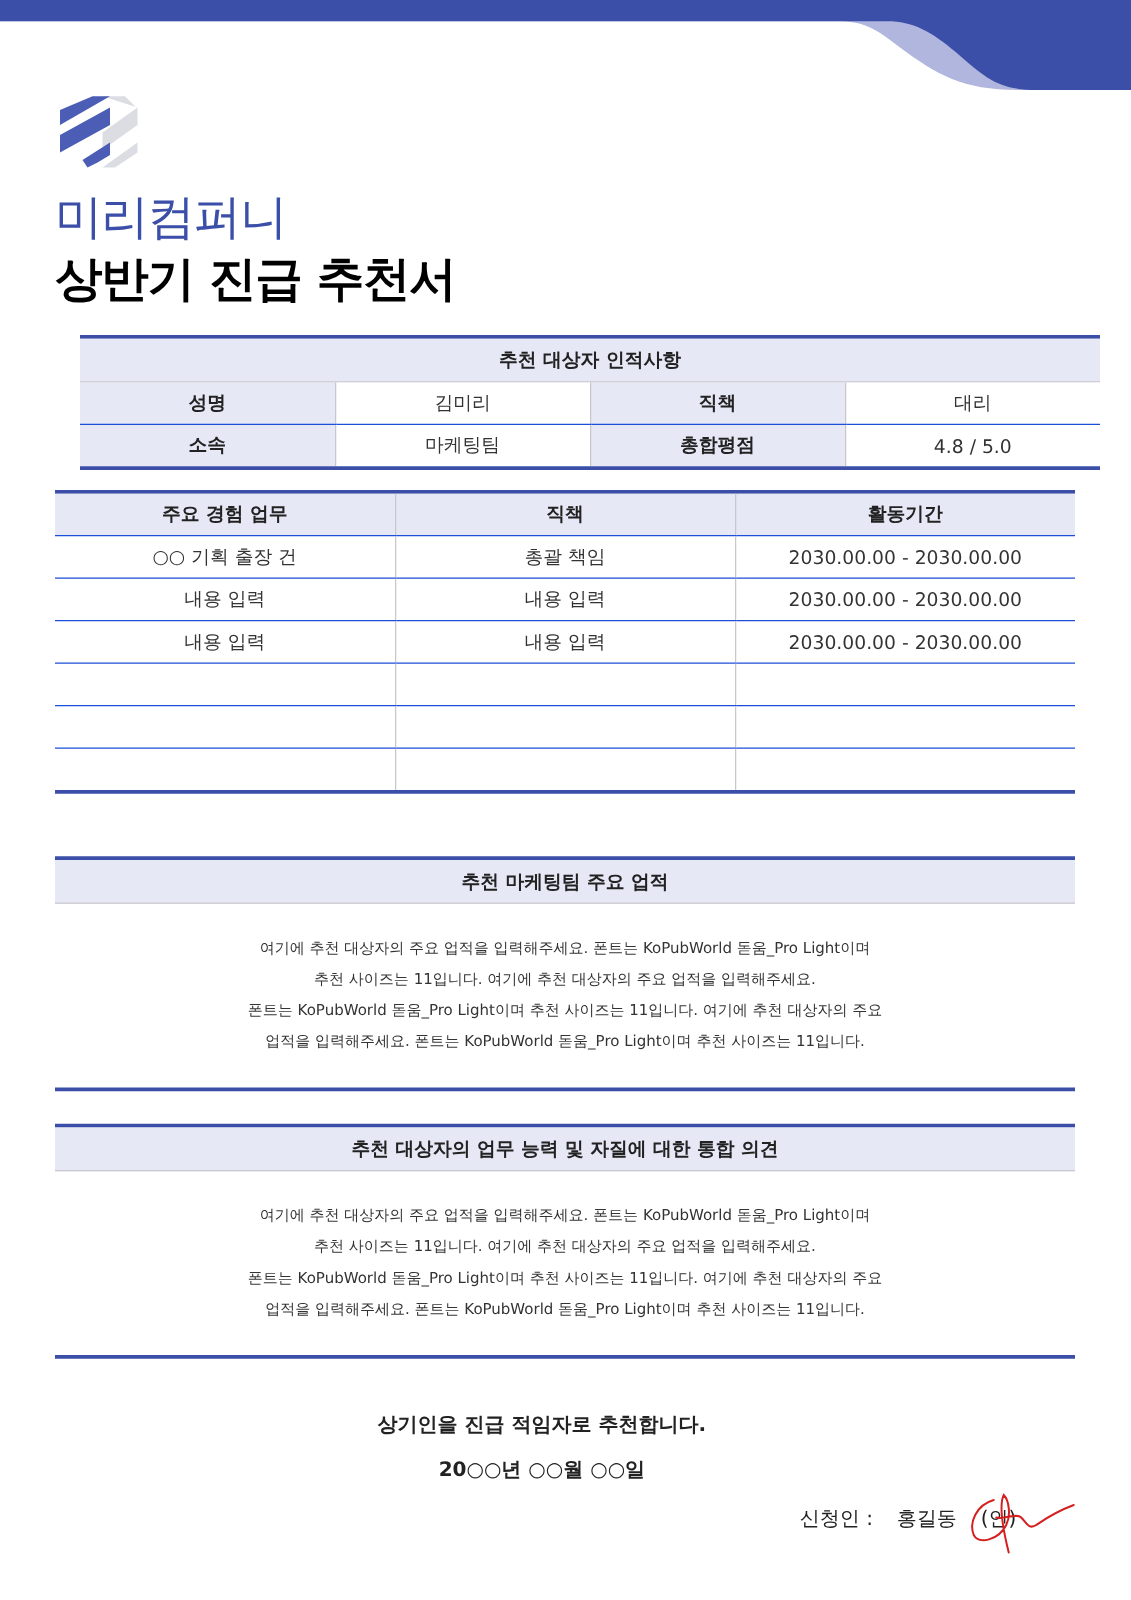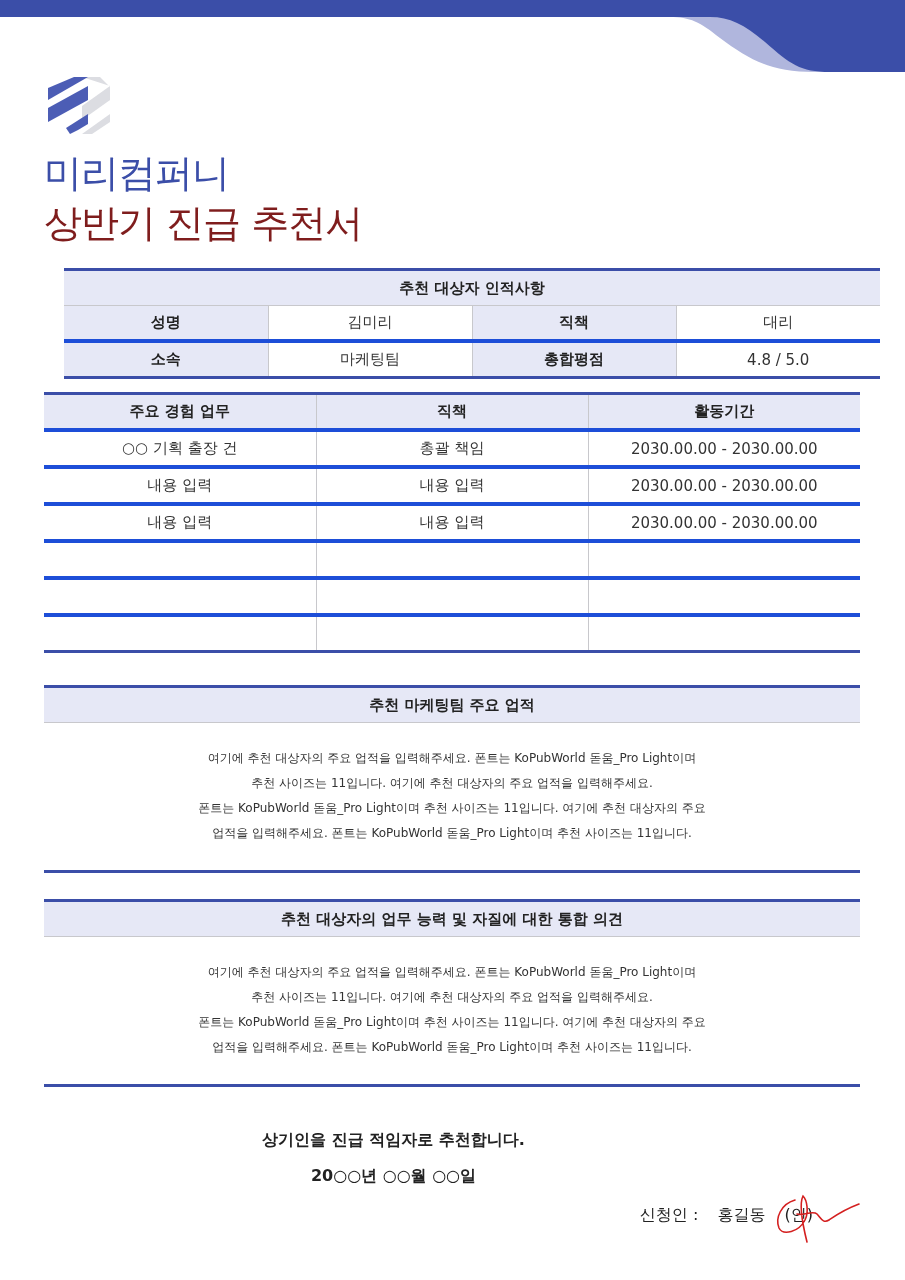--- a/index.html
+++ b/index.html
@@ -4,34 +4,34 @@
   <style>
     html, body { margin: 0; padding: 0; }
     body {
       width: 905px; height: 1280px; position: relative; overflow: hidden;
       background: #ffffff; color: #222;
       font-family: "DejaVu Sans", "Liberation Sans", sans-serif;
     }
     .topbar { position: absolute; left: 0; top: 0; width: 905px; height: 72px; }
     .logo { position: absolute; left: 44px; top: 72px; width: 70px; height: 66px; }
     .company { position: absolute; left: 44px; top: 148px; font-size: 38px; font-weight: normal; color: #3b4ea8; letter-spacing: -1px; }
-    .subtitle { position: absolute; left: 44px; top: 198px; font-size: 38px; font-weight: normal; color: #7f1d1d; letter-spacing: -1px; }
+    .subtitle { position: absolute; left: 44px; top: 198px; font-size: 38px; font-weight: bold; color: #000000; letter-spacing: -1px; }
 
     .section { position: absolute; left: 44px; width: 816px; }
     .rule { height: 3px; background: #3b4ea8; }
     .hdr { background: #e6e8f6; text-align: center; font-weight: bold; font-size: 15px; height: 34px; line-height: 34px; border-bottom: 1px solid #c8c8cc; }
     table { border-collapse: collapse; width: 100%; table-layout: fixed; }
-    td { height: 33px; text-align: center; font-size: 15px; border-bottom: 4px solid #1d4ed8; border-left: 1px solid #c8c8cc; padding: 0; }
+    td { height: 33px; text-align: center; font-size: 15px; border-bottom: 1px solid #1d4ed8; border-left: 1px solid #c8c8cc; padding: 0; }
     td:first-child { border-left: none; }
     td.lbl { background: #e6e8f6; font-weight: bold; }
     td.val { background: #fff; color: #333; margin-top: 39px; }
     tr:last-child td { border-bottom: none; }
     .body-text { text-align: center; font-size: 12px; line-height: 25px; color: #333; padding: 23px 0 24px; }
 
-    .closing { position: absolute; left: 0; width: 787px; text-align: center; font-weight: bold; font-size: 16px; }
+    .closing { position: absolute; left: 0; width: 787px; text-align: center; font-weight: bold; font-size: 16px; padding-left: 40px; }
     .sign { position: absolute; right: 92px; top: 1205px; font-size: 16px; color: #222; }
     .sign span { margin-left: 14px; }
     .sig-svg { position: absolute; left: 773px; top: 1190px; width: 92px; height: 58px; }
   </style>
 </head>
 <body>
 
 <svg class="topbar" viewBox="0 0 905 72" preserveAspectRatio="none">
   <path d="M0 0 H905 V72 H815 C770 72 750 60 720 38 C700 22 690 17 670 17 H0 Z" fill="#b0b6dd"></path>
   <path d="M0 0 H905 V72 H830 C800 72 790 64 765 42 C745 25 730 17 710 17 H0 Z" fill="#3b4ea8"></path>

